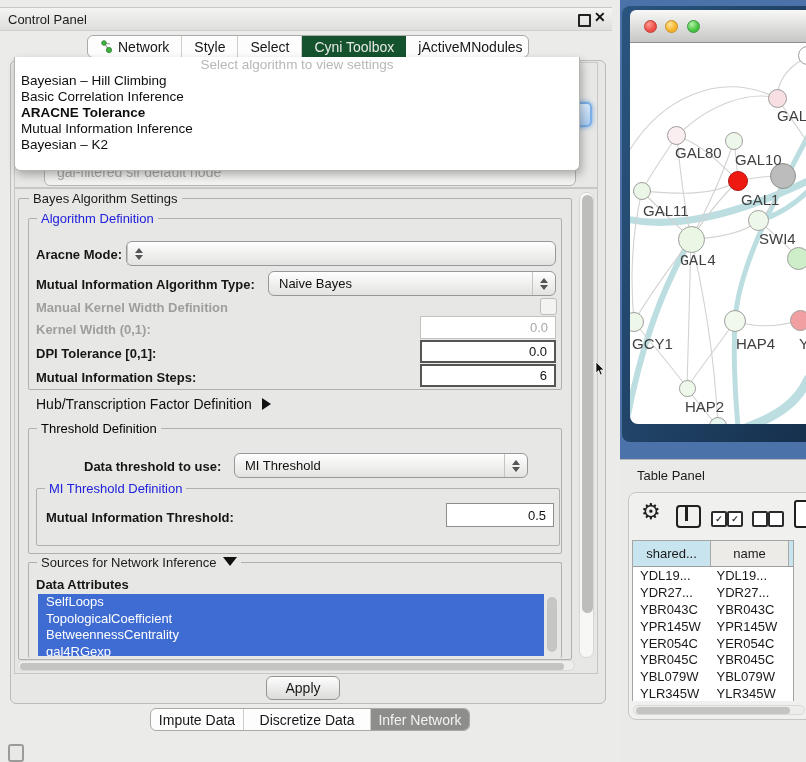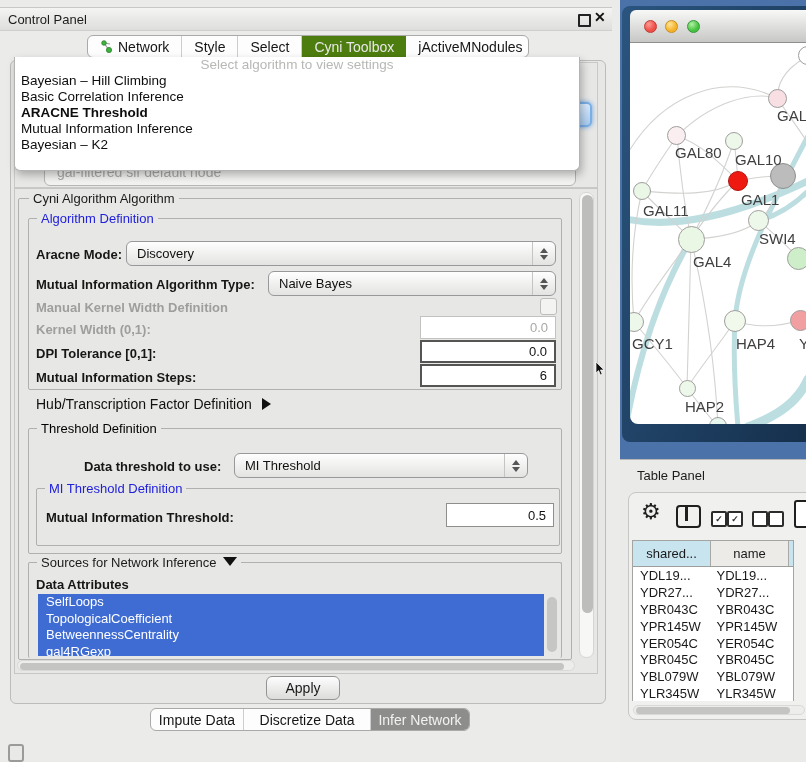--- a/index.html
+++ b/index.html
@@ -13,21 +13,21 @@
   .float-ico{position:absolute;left:578px;top:6px;width:9px;height:9px;border:2px solid #222;border-radius:1px;}
   .close-ico{position:absolute;left:594px;top:1px;font-size:14px;font-weight:bold;color:#111;}
   .cp-panel{left:10px;top:60px;width:596px;height:644px;background:#e7e7e5;border:1px solid #bcbcba;border-radius:6px;}
   .tabcontent-box{left:14px;top:62px;width:584px;height:126px;border:1px solid #c9c9c7;background:#e7e7e5;}
   
   .tabbar{left:87px;top:35px;width:442px;height:23px;background:#fdfdfd;border:1px solid #a9a9a7;
           border-radius:6px;display:flex;overflow:hidden;z-index:5;}
   .tab{display:flex;align-items:center;justify-content:center;font-size:14px;padding:0 12px;
        border-right:1px solid #cdcdcb;color:#161616;white-space:nowrap;}
   .tab:last-child{border-right:none;}
-  .tab.sel{background:#4d7c0f;color:#e9e9e7;border-right:none;}
+  .tab.sel{background:#14532d;color:#e9e9e7;border-right:none;}
   .nt-icon{width:13px;height:13px;margin-right:5px;}
   
   .dd{left:14px;top:57px;width:566px;height:114px;background:#ffffff;border:1px solid #b3b3b1;
       border-top:none;border-radius:0 0 6px 6px;box-shadow:2px 4px 8px rgba(0,0,0,.28);z-index:30;overflow:hidden;}
   .dd-ph{height:16px;line-height:16px;text-align:center;color:#b7b7b5;font-size:13.5px;}
   .dd-item{height:16px;line-height:16px;padding-left:6px;font-size:13.5px;color:#0d0d0d;white-space:nowrap;}
   .dd-item.bold{font-weight:bold;}
   
   .hidden-combo{left:44px;top:158px;width:532px;height:28px;border:1px solid #b5b5b3;border-radius:6px;
                 background:#f2f2f0;z-index:2;display:flex;align-items:center;}
@@ -145,37 +145,36 @@
 
   <div class="abs hidden-combo">
     <span>gal-filtered sif default node</span>
   </div>
   <div class="abs focus-stepper"></div>
 
   <div class="abs dd">
     <div class="dd-ph">Select algorithm to view settings</div>
     <div class="dd-item">Bayesian – Hill Climbing</div>
     <div class="dd-item">Basic Correlation Inference</div>
-    <div class="dd-item bold">ARACNE Threshold</div>
+    <div class="dd-item bold">ARACNE Tolerance</div>
     <div class="dd-item">Mutual Information Inference</div>
     <div class="dd-item">Bayesian – K2</div>
   </div>
 
   <div class="abs scrollpane"></div>
 
   <div class="fs" style="left:18px;top:198px;width:554px;height:462px;">
-    <span class="fs-legend" style="left:10px;">Cyni Algorithm Algorithm</span>
+    <span class="fs-legend" style="left:10px;">Bayes Algorithm Settings</span>
   </div>
 
   <div class="fs" style="left:28px;top:218px;width:534px;height:172px;">
     <span class="fs-legend leg-blue">Algorithm Definition</span>
   </div>
   <span class="lbl" style="left:36px;top:247px;">Aracne Mode:</span>
   <div class="combo" style="left:126px;top:241px;width:430px;">
-    <span class="val">Discovery</span>
     <span class="stepper">
         <i class="tri-up"></i>
         <i class="tri-dn"></i>
       </span>
   </div>
   <span class="lbl" style="left:36px;top:277px;">Mutual Information Algorithm Type:</span>
   <div class="combo" style="left:268px;top:271px;width:288px;">
     <span class="val">Naive Bayes</span>
     <span class="stepper">
         <i class="tri-up"></i>
@@ -314,21 +313,21 @@
     <div class="node" style="left:94px;top:267px;width:22px;height:22px;background:#f0f9ec;"></div>
     <div class="node" style="left:160px;top:267px;width:21px;height:21px;background:#f29fa2;"></div>
     <div class="node" style="left:49px;top:337px;width:17px;height:17px;background:#eef8ea;"></div>
     <div class="node" style="left:79px;top:374px;width:18px;height:18px;background:#e8f6f0;"></div>
 
     <span class="nlabel" style="left:147px;top:64px;">GAL</span>
     <span class="nlabel" style="left:45px;top:101px;">GAL80</span>
     <span class="nlabel" style="left:105px;top:108px;">GAL10</span>
     <span class="nlabel" style="left:111px;top:148px;">GAL1</span>
     <span class="nlabel" style="left:13px;top:159px;">GAL11</span>
-    <span class="nlabel" style="left:63px;top:210px;">GAL4</span>
+    <span class="nlabel" style="left:50px;top:210px;font-family:Liberation Mono, monospace;">GAL4</span>
     <span class="nlabel" style="left:129px;top:187px;">SWI4</span>
     <span class="nlabel" style="left:2px;top:292px;">GCY1</span>
     <span class="nlabel" style="left:106px;top:292px;text-align:center;">HAP4</span>
     <span class="nlabel" style="left:169px;top:292px;">Y</span>
     <span class="nlabel" style="left:55px;top:355px;">HAP2</span>
   </div>
 
   <svg class="abs cursor-arrow" viewBox="0 0 10 14">
     <path d="M1 0 L1 11 L3.6 8.6 L5.4 13 L7.2 12.2 L5.4 8 L9 8 Z" fill="#111" stroke="#fff" stroke-width="0.7"></path>
   </svg>

